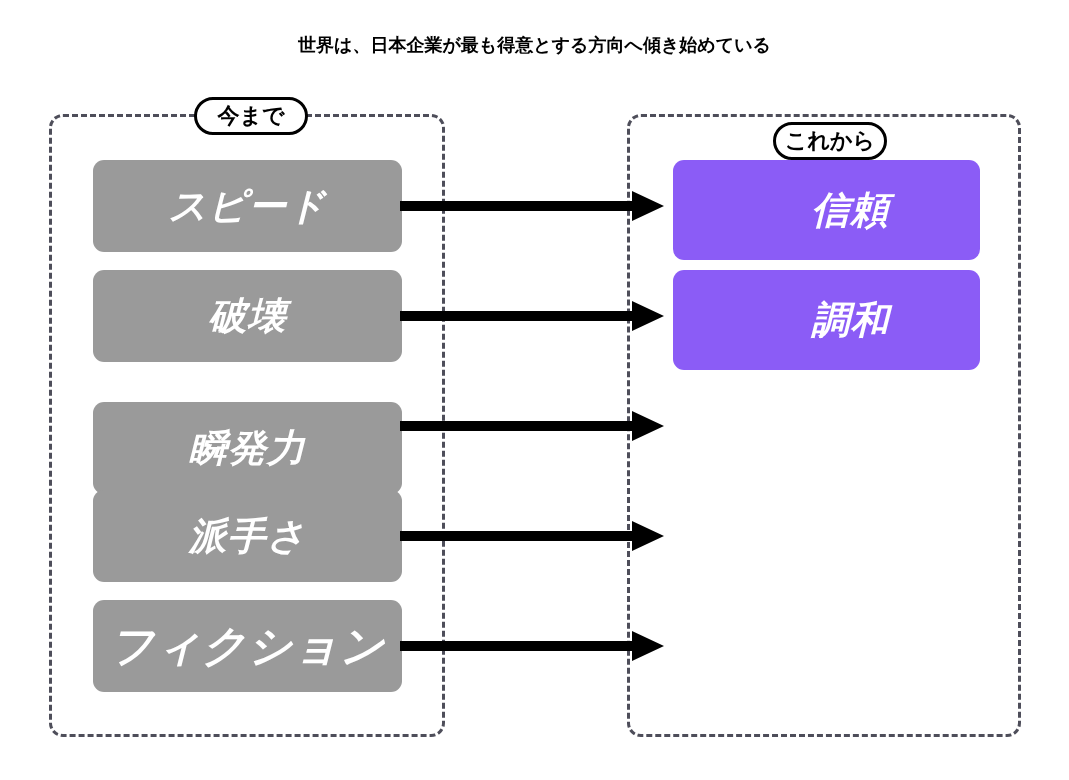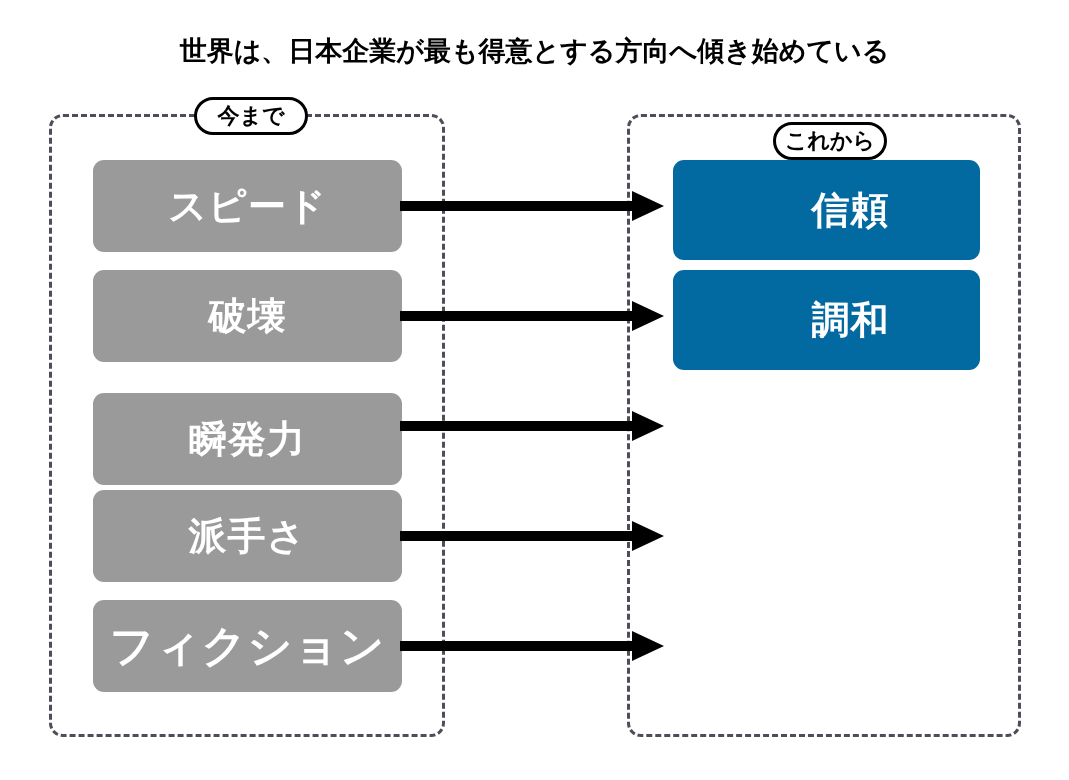--- a/index.html
+++ b/index.html
@@ -21,21 +21,21 @@
     height: 780px;
   }
 
   
   .title {
     position: absolute;
     left: 0;
     top: 33px;
     width: 1069px;
     text-align: center;
-    font-size: 27px;
+    font-size: 18px;
     font-weight: bold;
     color: #000000;
     letter-spacing: 0px;
     white-space: nowrap;
   }
 
   
   .group {
     position: absolute;
     border: 3px dashed #4e4e5a;
@@ -85,39 +85,40 @@
     border-radius: 11px;
     display: flex;
     align-items: center;
     justify-content: center;
     color: #ffffff;
     font-size: 38px;
     font-weight: bold;
     letter-spacing: 1px;
     white-space: nowrap;
     z-index: 4;
+    font-style: italic;
   }
   .node-left {
     left: 93px;
     width: 309px;
     height: 92px;
     background: #9a9a9a;
   }
   .node-right {
     left: 673px;
     width: 307px;
     height: 100px;
-    background: #0369a1;
+    background: #8b5cf6;
     padding-left: 48px;
   }
   .node-left.narrow-text { font-size: 44px; }
 
   .r0 { top: 160px; }
   .r1 { top: 270px; text-align: right; }
-  .r2 { top: 393px; }
+  .r2 { top: 402px; }
   .r3 { top: 490px; }
   .r4 { top: 600px; }
 
   
   .arrow {
     position: absolute;
     left: 400px;
     width: 264px;
     height: 30px;
     z-index: 5;

